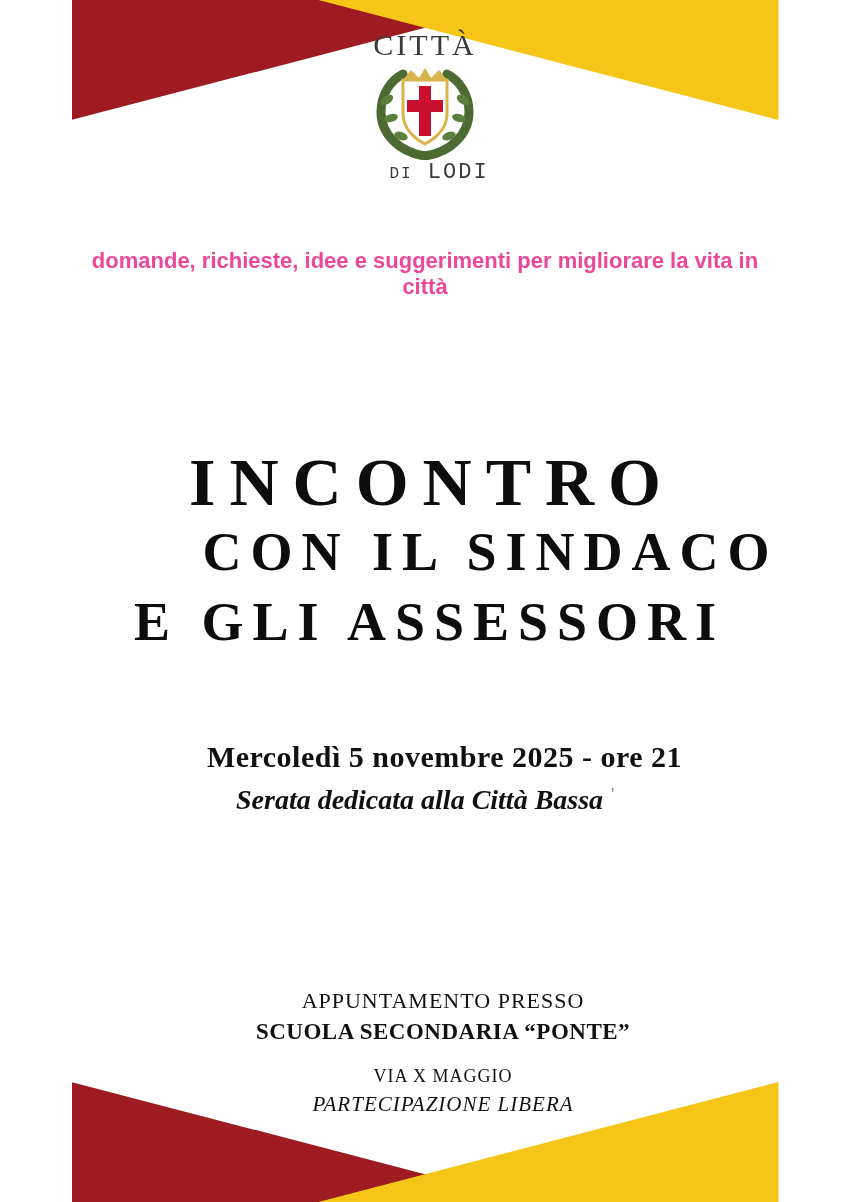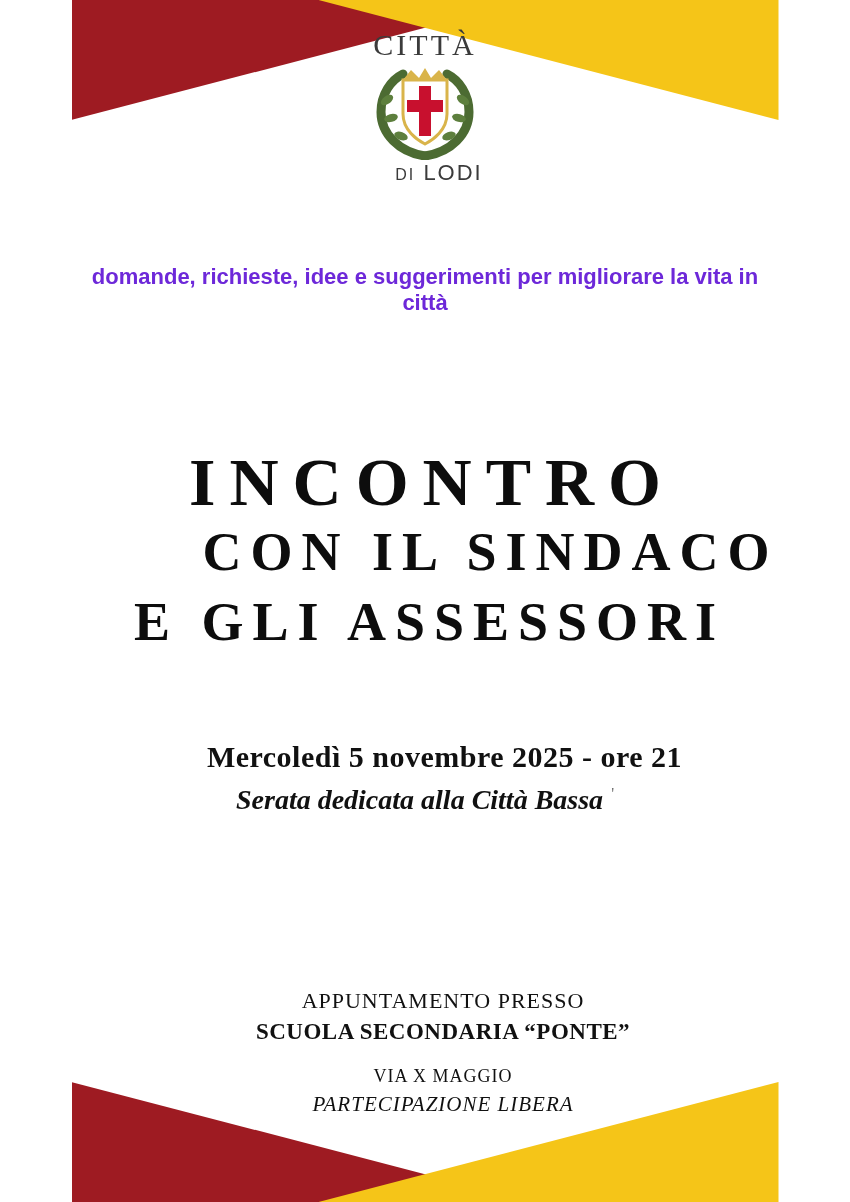--- a/index.html
+++ b/index.html
@@ -75,21 +75,21 @@
     color: #3b3b3b;
     line-height: 1;
   }
   .crest-art {
     width: 112px;
     height: 96px;
     margin: 4px auto 2px;
     position: relative;
   }
   .crest-bottom-text {
-    font-family: Liberation Sans, sans-serif;
+    font-family: Liberation Mono, monospace;
     font-size: 22px;
     letter-spacing: 2px;
     color: #3b3b3b;
     line-height: 1;
     padding-left: 28px;
   }
   .crest-bottom-text .small {
     font-size: 16px;
   }
 
@@ -102,24 +102,24 @@
     text-align: center;
     font-family: "Liberation Sans", sans-serif;
   }
   .lead-title {
     font-size: 28px;
     font-weight: bold;
     color: #111111;
     letter-spacing: 0.2px;
   }
   .lead-sub {
-    margin-top: 36px;
+    margin-top: 20px;
     font-size: 22px;
     font-weight: bold;
-    color: #6d28d9;
+    color: #ec4899;
   }
 
   .main-block {
     position: absolute;
     top: 448px;
     left: 0;
     right: 0;
     text-align: center;
   }
   .main-line1 {

